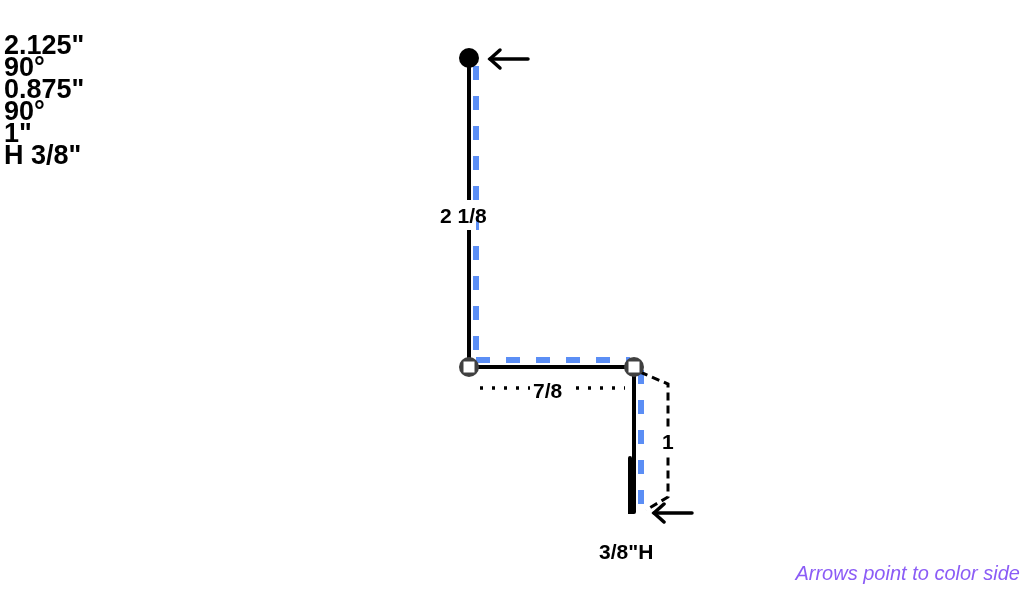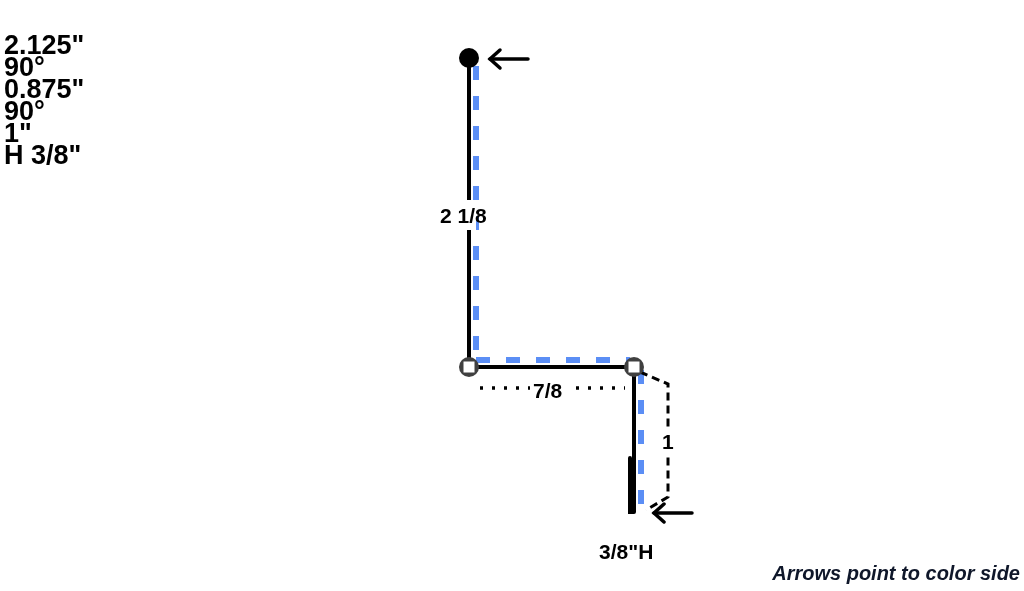--- a/index.html
+++ b/index.html
@@ -1,21 +1,21 @@
 <!DOCTYPE html>
 <html><head>
 <meta charset="utf-8">
 <style>
   html, body { margin: 0; padding: 0; background: #ffffff; }
   body { width: 1024px; height: 591px; position: relative; overflow: hidden;
          font-family: "Liberation Sans", sans-serif; }
   .spec-list { position: absolute; left: 4px; top: 34px; margin: 0; padding: 0; list-style: none; }
   .spec-list li { font-weight: bold; font-size: 27px; line-height: 22px; color: #000; height: 22px; }
-  .caption { position: absolute; right: 4px; top: 562px; font-style: italic; font-weight: bold;
-             font-size: 20px; color: #0f172a; }
+  .caption { position: absolute; right: 4px; top: 562px; font-style: italic; font-weight: normal;
+             font-size: 20px; color: #8b5cf6; }
   svg { position: absolute; left: 0; top: 0; }
   .dim-label { font-family: "Liberation Sans", sans-serif; font-weight: bold; font-size: 21px; fill: #000; }
 </style>
 </head>
 <body>
 
 <ul class="spec-list">
   <li>2.125"</li>
   <li>90°</li>
   <li>0.875"</li>

